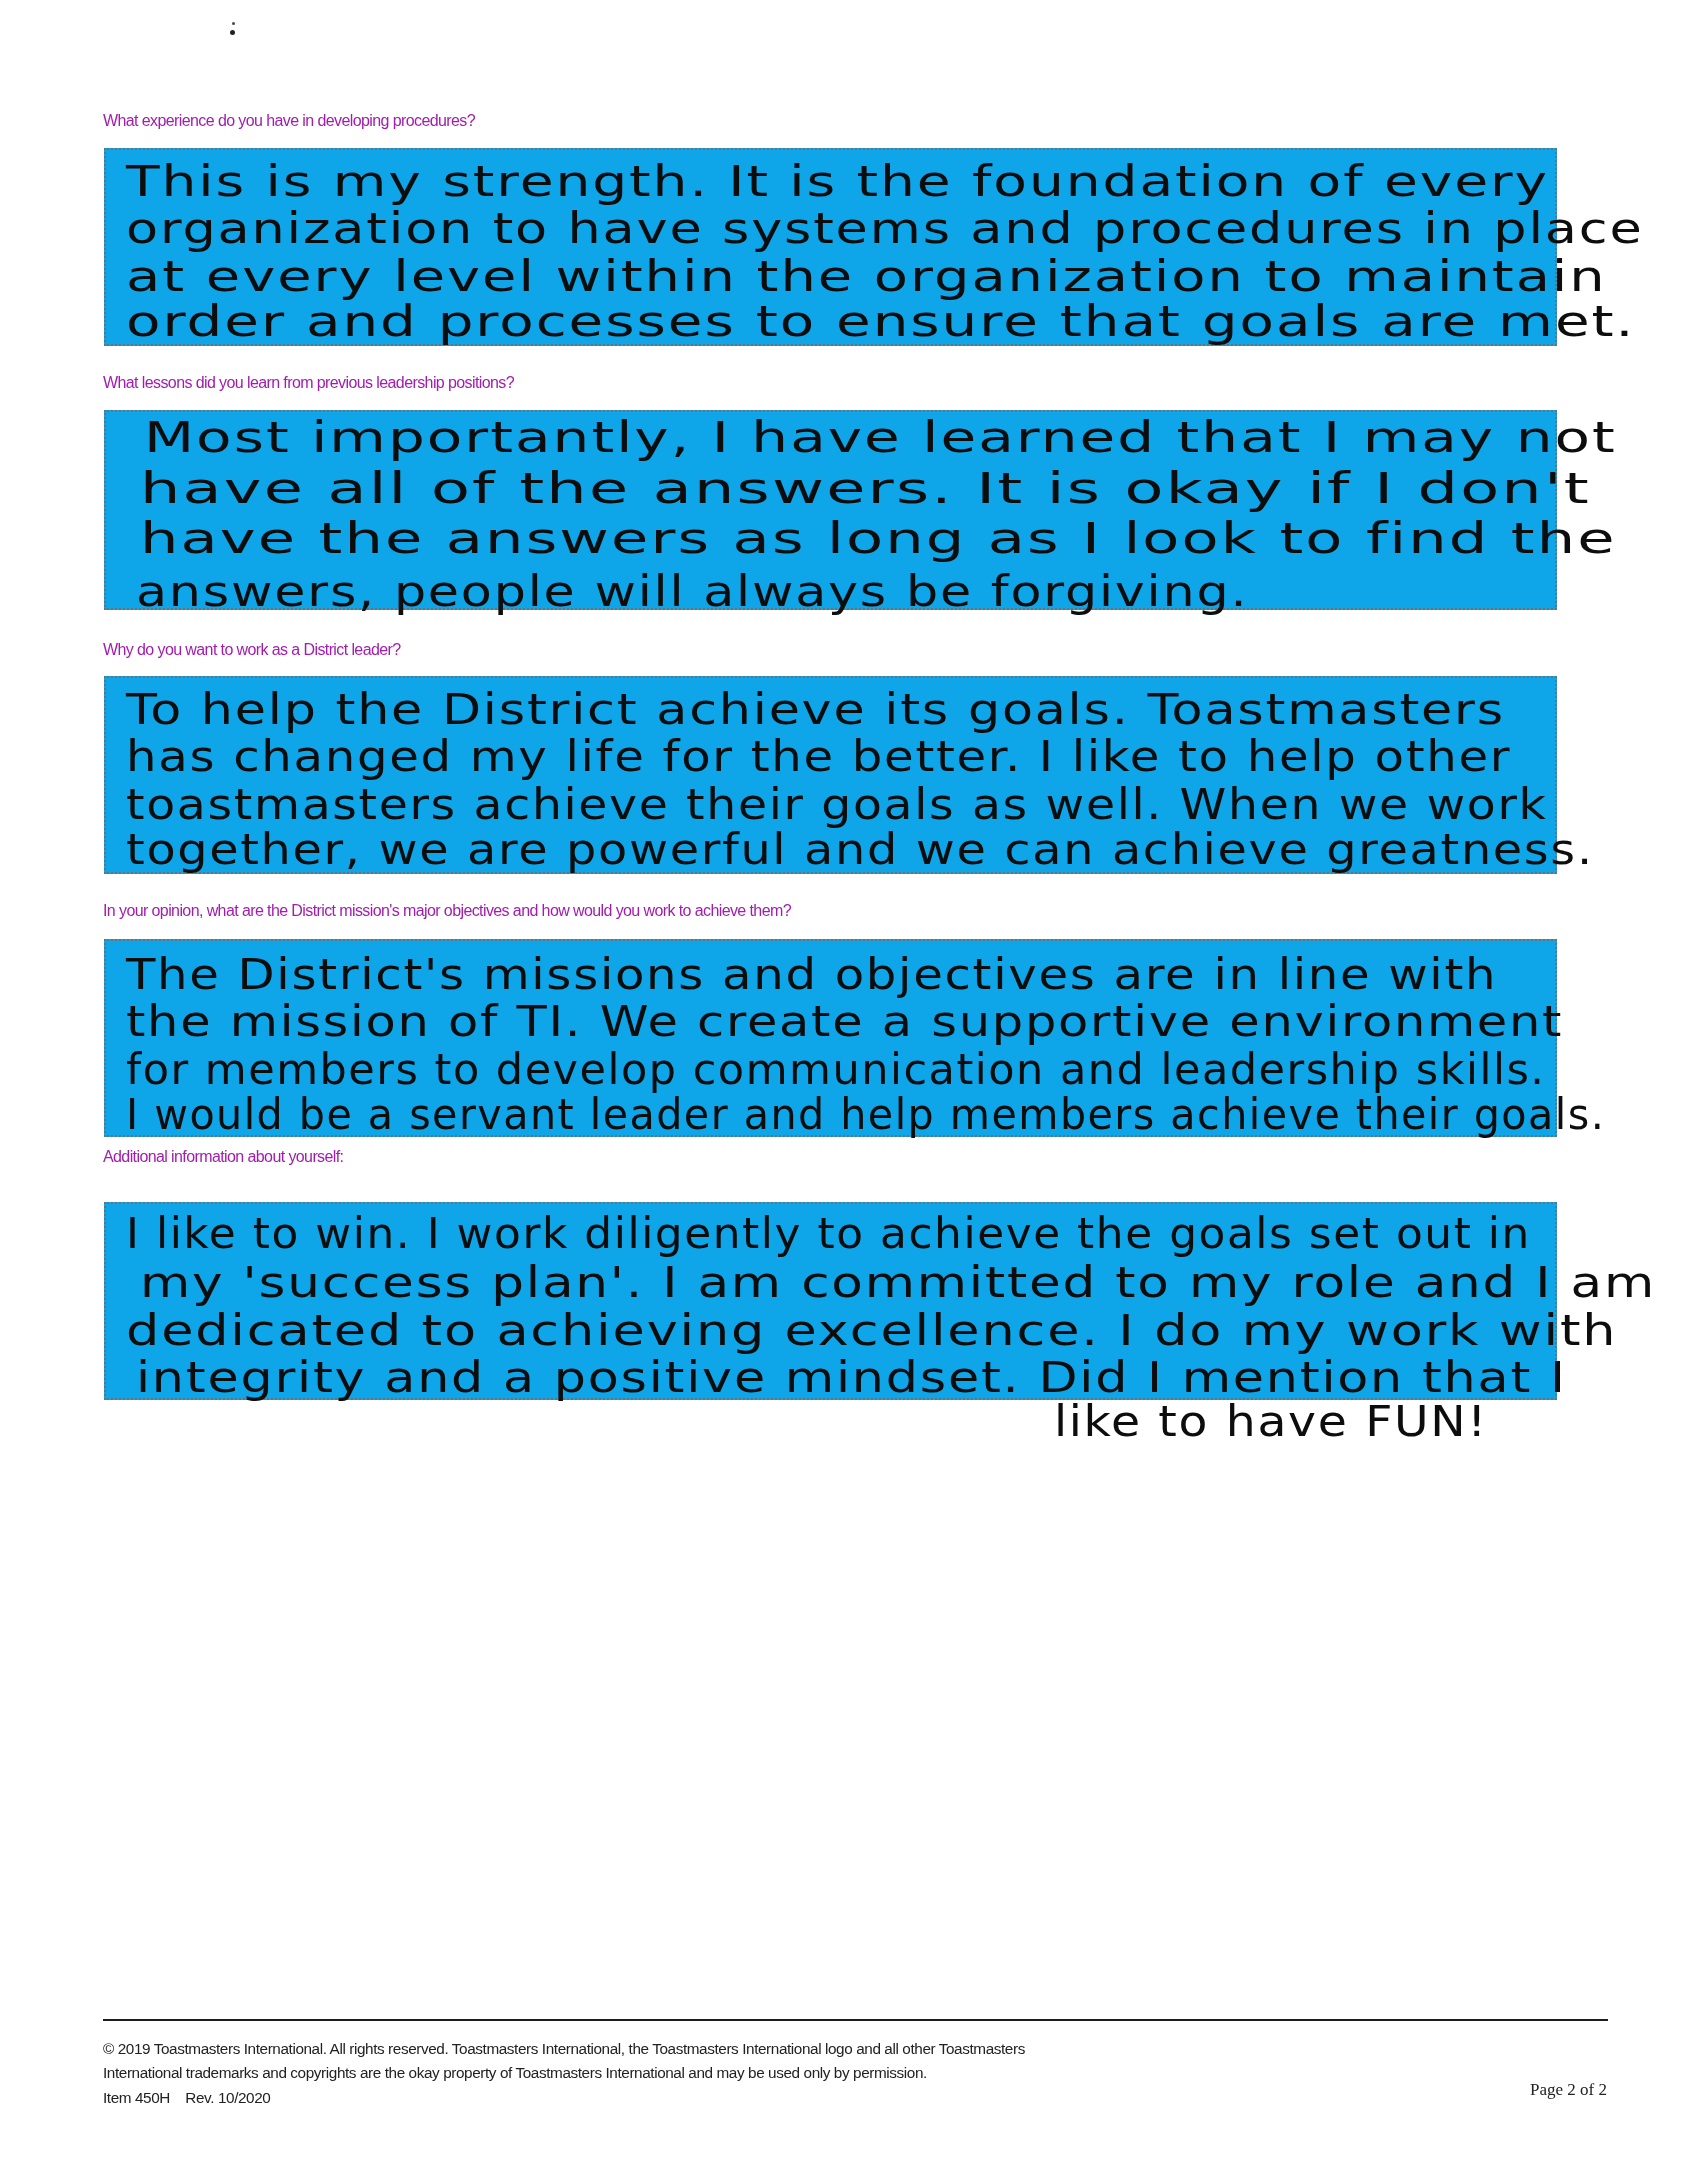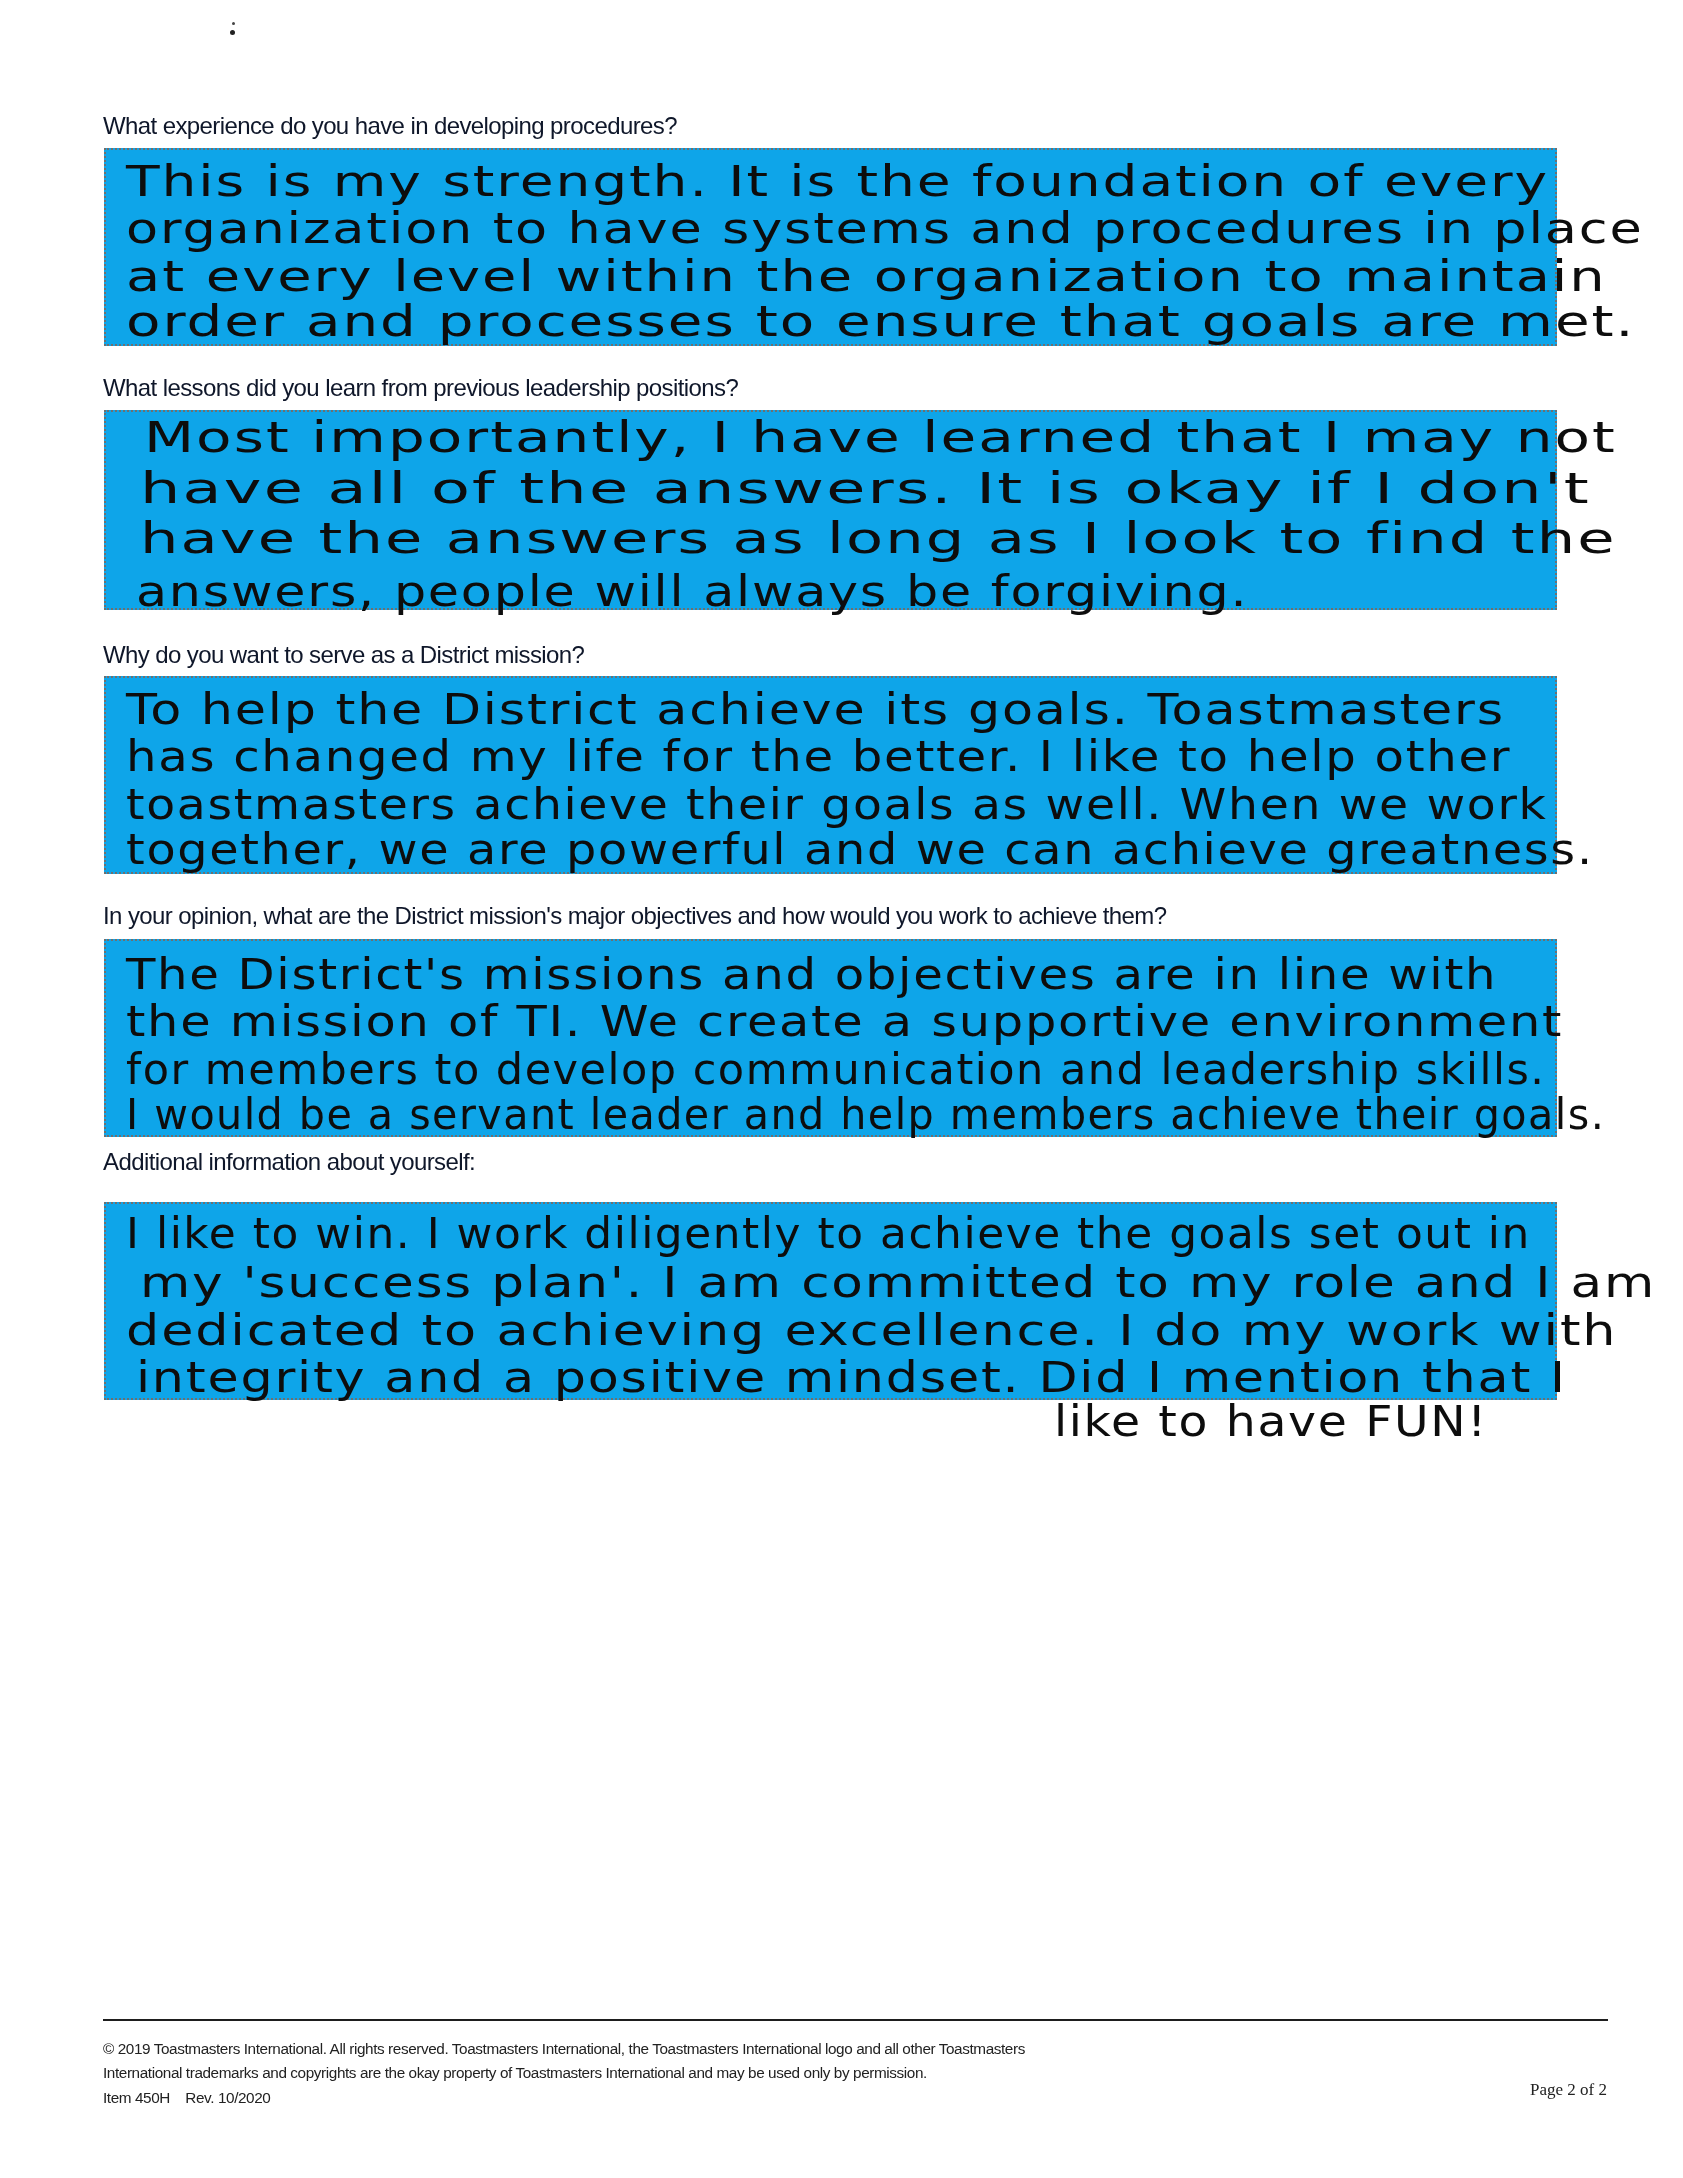--- a/index.html
+++ b/index.html
@@ -31,23 +31,23 @@
       top: -8px;
       width: 3px;
       height: 3px;
       background: #444;
       border-radius: 50%;
     }
     .question {
       position: absolute;
       left: 103px;
       font-family: "Liberation Sans", sans-serif;
-      font-size: 24px;
+      font-size: 16px;
       letter-spacing: -0.6px;
-      color: #0f172a;
+      color: #a21caf;
       white-space: nowrap;
     }
     .answer-box {
       position: absolute;
       left: 104px;
       width: 1453px;
       border: 2px dotted #6f6f6f;
       background: #0ea5e9;
       box-sizing: border-box;
     }
@@ -106,21 +106,21 @@
 </div>
 
 <div class="question" style="top:374px;">What lessons did you learn from previous leadership positions?</div>
 <div class="answer-box" style="top:410px;height:200px;">
   <div class="hand-line" style="top:4px;left:38px;transform:scaleX(1.35);">Most importantly, I have learned that I may not</div>
   <div class="hand-line" style="top:55px;left:34px;transform:scaleX(1.48);">have all of the answers. It is okay if I don't</div>
   <div class="hand-line" style="top:105px;left:34px;transform:scaleX(1.41);">have the answers as long as I look to find the</div>
   <div class="hand-line" style="top:158px;left:30px;transform:scaleX(1.18);">answers, people will always be forgiving.</div>
 </div>
 
-<div class="question" style="top:641px;">Why do you want to serve as a District mission?</div>
+<div class="question" style="top:641px;">Why do you want to work as a District leader?</div>
 <div class="answer-box" style="top:676px;height:198px;">
   <div class="hand-line" style="top:10px;transform:scaleX(1.18);">To help the District achieve its goals. Toastmasters</div>
   <div class="hand-line" style="top:57px;transform:scaleX(1.12);">has changed my life for the better. I like to help other</div>
   <div class="hand-line" style="top:105px;transform:scaleX(1.10);">toastmasters achieve their goals as well. When we work</div>
   <div class="hand-line" style="top:150px;transform:scaleX(1.11);">together, we are powerful and we can achieve greatness.</div>
 </div>
 
 <div class="question" style="top:902px;">In your opinion, what are the District mission's major objectives and how would you work to achieve them?</div>
 <div class="answer-box" style="top:939px;height:198px;">
   <div class="hand-line" style="top:12px;transform:scaleX(1.12);">The District's missions and objectives are in line with</div>

